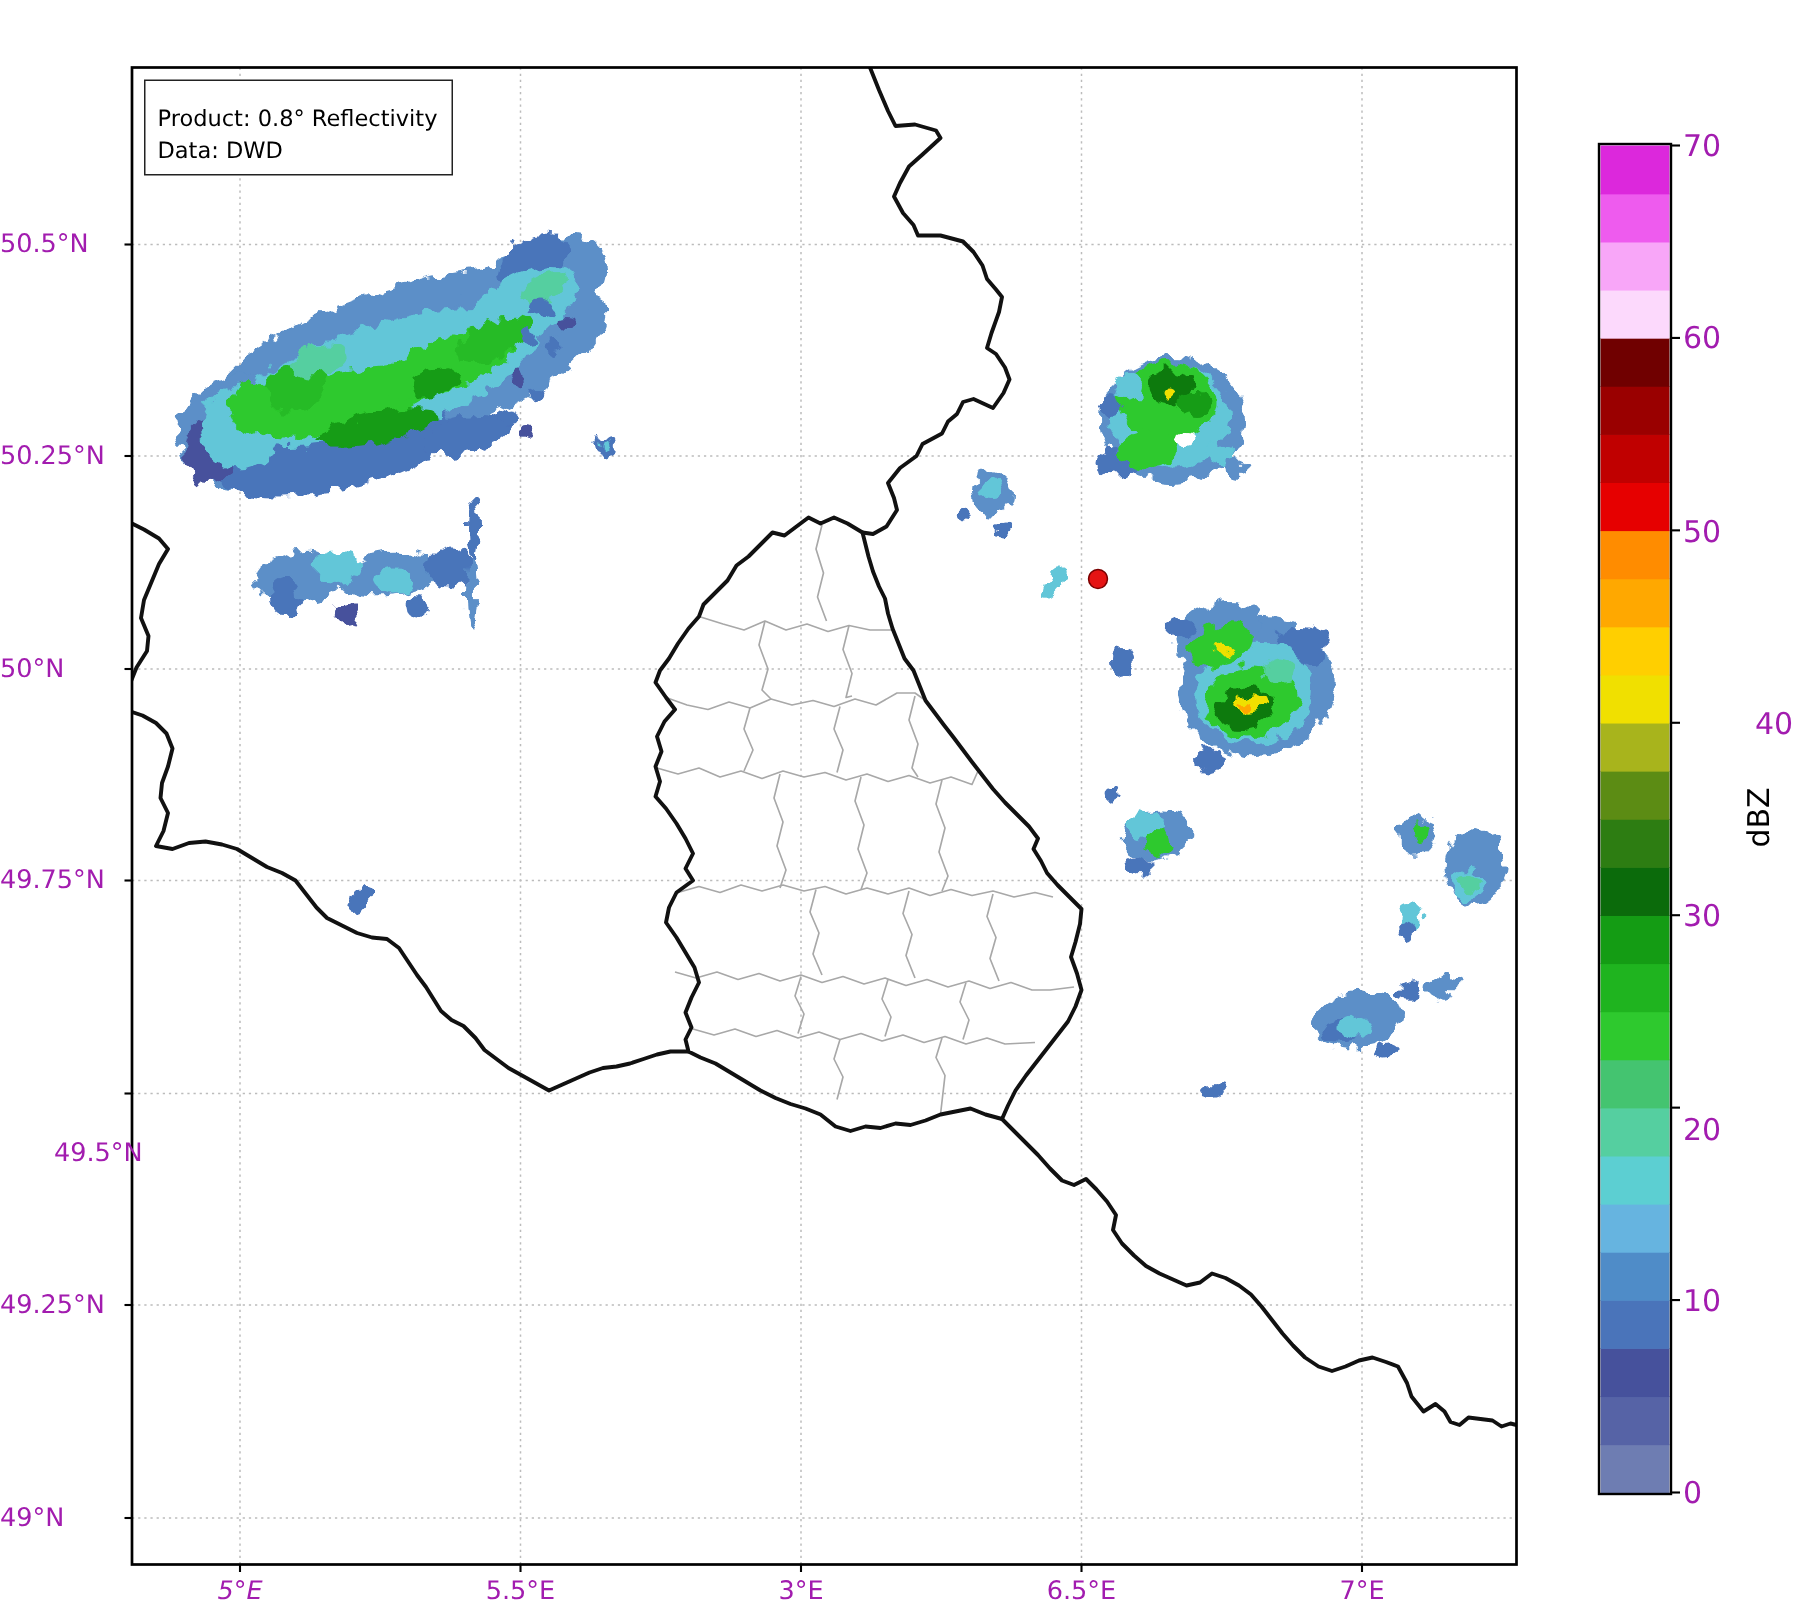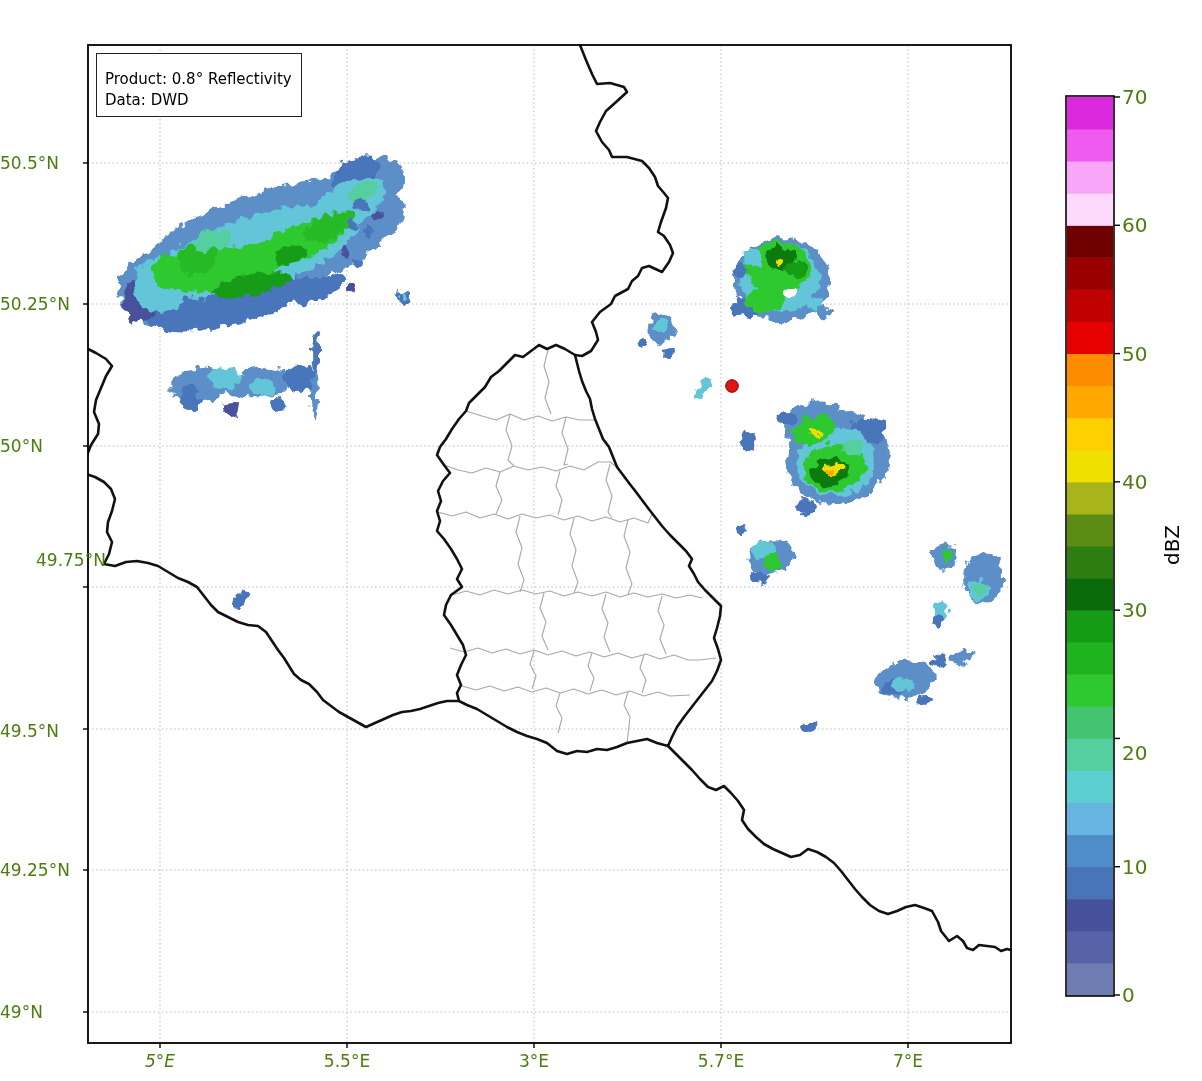--- a/index.html
+++ b/index.html
@@ -9,21 +9,21 @@
   }
   .figure svg{position:absolute;left:0;top:0;}
   .plot-title{
     position:absolute;left:88px;top:5px;width:923px;text-align:center;
     font-size:26px;color:#000;letter-spacing:0.5px;
   }
   .info-box{
     position:absolute;left:96px;top:53px;background:#ffffff;border:1.4px solid #222;
     padding:15px 9px 4px 8px;font-size:15px;line-height:1.42;z-index:5;
   }
-  .tick-label{position:absolute;font-size:17px;color:#4d7c0f;}
+  .tick-label{position:absolute;font-size:17px;color:#a21caf;}
   .ytick{width:80px;text-align:left;height:20px;line-height:20px;left:0;}
   .xtick{width:100px;text-align:center;height:22px;line-height:22px;top:1050px;}
   .cbtick{left:1122px;height:26px;line-height:26px;font-size:20px;text-align:left;}
   .cbar-label{
     position:absolute;left:1142px;top:521px;width:60px;height:48px;
     display:flex;align-items:center;justify-content:center;
     transform:rotate(-90deg);font-size:20px;
   }
 </style>
 </head>
@@ -240,34 +240,34 @@
 
   <div class="info-box">
     <div>Product: 0.8° Reflectivity</div>
     <div>Data: DWD</div>
   </div>
 
   <div id="labels">
       <div class="tick-label ytick" style="top: 153px;">50.5°N</div>
       <div class="tick-label ytick" style="top: 294px;">50.25°N</div>
       <div class="tick-label ytick" style="top: 436px;">50°N</div>
-      <div class="tick-label ytick" style="top: 550px; margin-left: 36px;">49.75°N</div>
-      <div class="tick-label ytick" style="top: 721px;">49.5°N</div>
+      <div class="tick-label ytick" style="top: 577px;">49.75°N</div>
+      <div class="tick-label ytick" style="top: 759px; padding-left: 36px;">49.5°N</div>
       <div class="tick-label ytick" style="top: 860px;">49.25°N</div>
       <div class="tick-label ytick" style="top: 1002px;">49°N</div>
       <div class="tick-label xtick" style="left: 110px; font-style: italic;">5°E</div>
       <div class="tick-label xtick" style="left: 297px;">5.5°E</div>
       <div class="tick-label xtick" style="left: 484px;">3°E</div>
-      <div class="tick-label xtick" style="left: 671px;">5.7°E</div>
+      <div class="tick-label xtick" style="left: 671px;">6.5°E</div>
       <div class="tick-label xtick" style="left: 858px;">7°E</div>
       <div class="tick-label cbtick" style="top: 982px;">0</div>
       <div class="tick-label cbtick" style="top: 853.714px;">10</div>
       <div class="tick-label cbtick" style="top: 740px;">20</div>
       <div class="tick-label cbtick" style="top: 597.143px;">30</div>
-      <div class="tick-label cbtick" style="top: 468.857px;">40</div>
+      <div class="tick-label cbtick" style="top: 468.857px; margin-left: 48px;">40</div>
       <div class="tick-label cbtick" style="top: 340.571px;">50</div>
       <div class="tick-label cbtick" style="top: 212.286px;">60</div>
       <div class="tick-label cbtick" style="top: 84px;">70</div>
     </div>
 
   <div class="cbar-label">dBZ</div>
 
 </div>
 
 </body></html>

